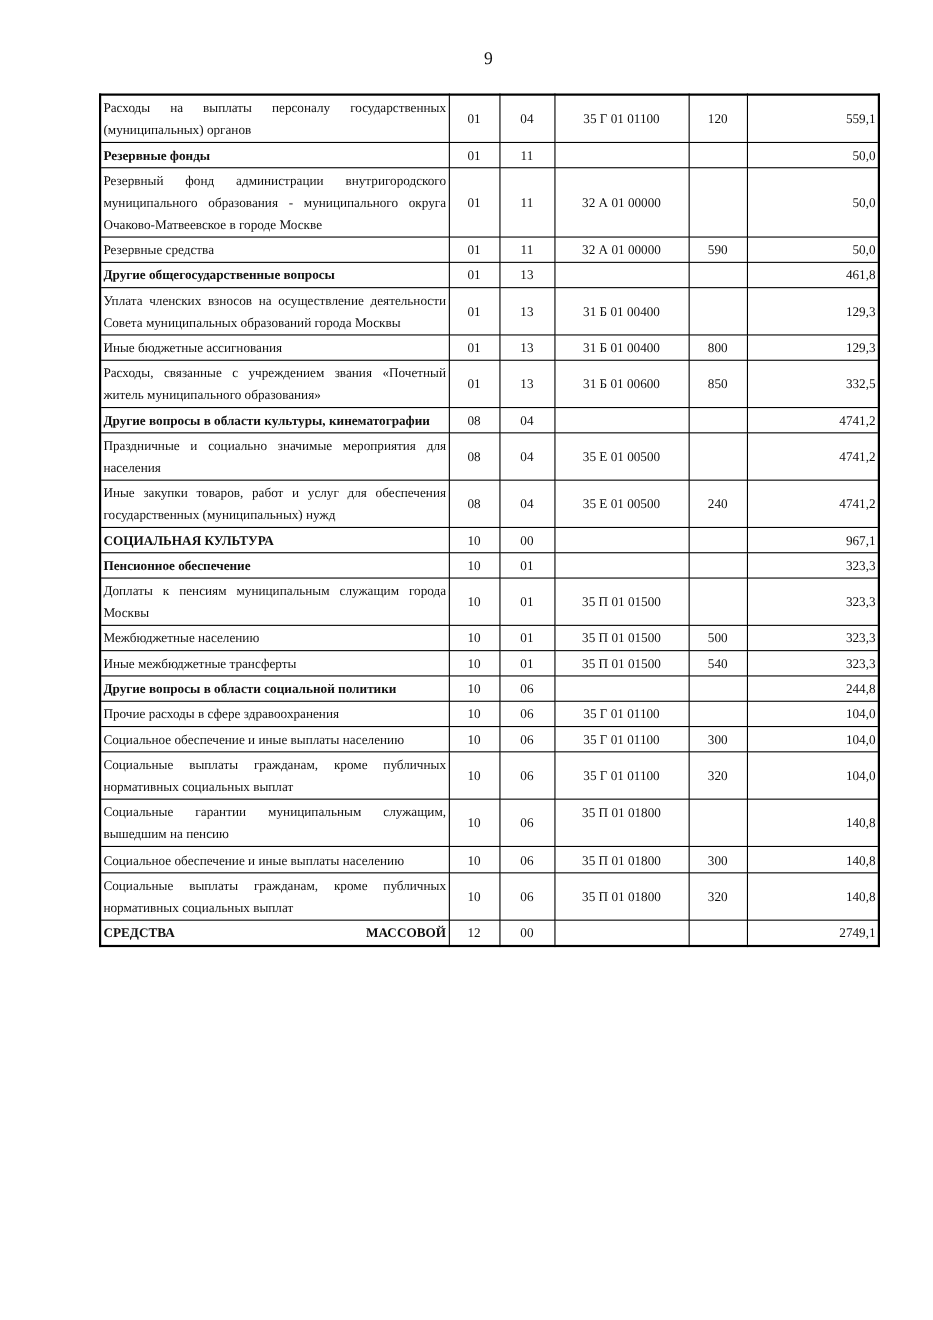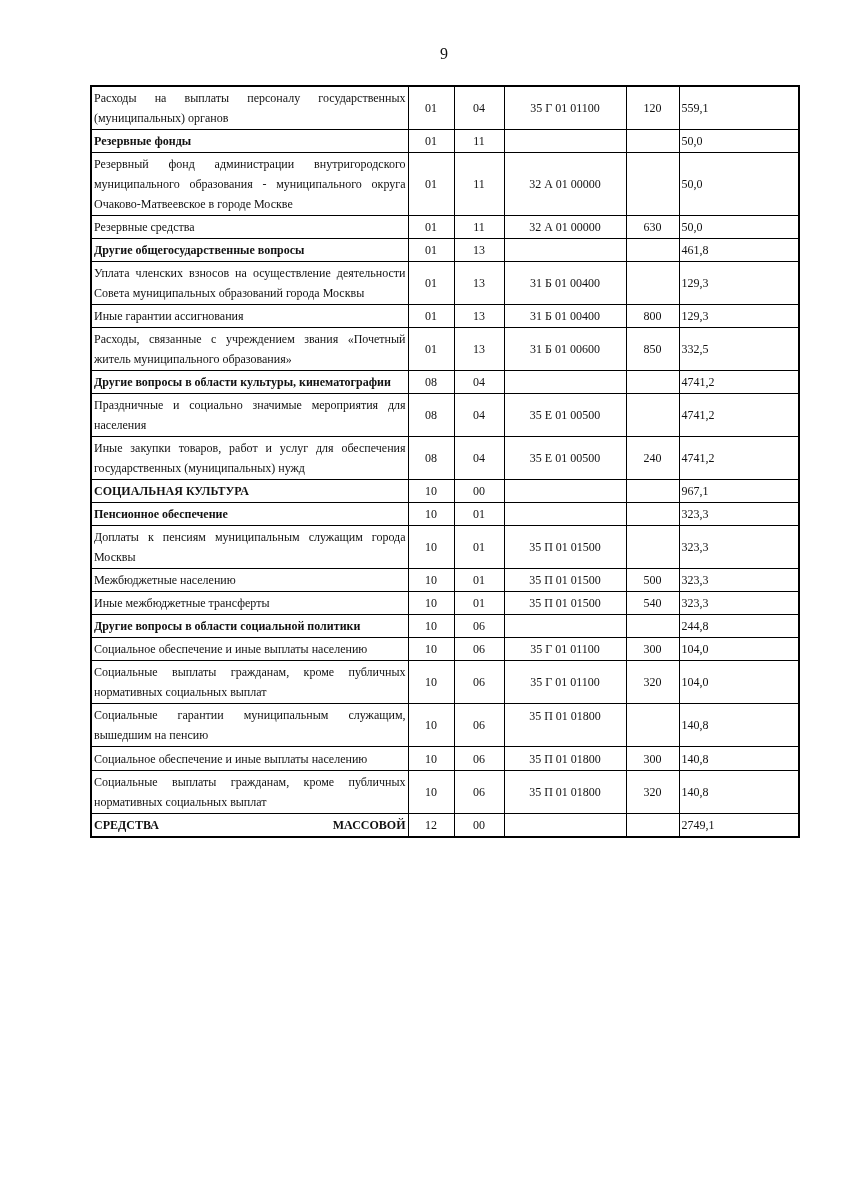--- a/index.html
+++ b/index.html
@@ -53,20 +53,21 @@
     text-align-last: justify;
   }
   td.cell-code {
     text-align: center;
   }
   td.cell-code.top {
     vertical-align: top;
     padding-top: 2px;
   }
   td.cell-amount {
+    text-align: right;
     padding-right: 22px;
     margin-top: 12px;
   }
 </style>
 </head>
 <body>
 
 <div class="page">
   <div class="page-number">9</div>
 
@@ -102,41 +103,41 @@
           <td class="cell-code">11</td>
           <td class="cell-code">32 А 01 00000</td>
           <td class="cell-code"></td>
           <td class="cell-amount">50,0</td>
         </tr>
         <tr>
           <td class="cell-name">Резервные средства</td>
           <td class="cell-code">01</td>
           <td class="cell-code">11</td>
           <td class="cell-code">32 А 01 00000</td>
-          <td class="cell-code">630</td>
+          <td class="cell-code">590</td>
           <td class="cell-amount">50,0</td>
         </tr>
         <tr>
           <td class="cell-name bold">Другие общегосударственные вопросы</td>
           <td class="cell-code">01</td>
           <td class="cell-code">13</td>
           <td class="cell-code"></td>
           <td class="cell-code"></td>
           <td class="cell-amount">461,8</td>
         </tr>
         <tr>
           <td class="cell-name">Уплата членских взносов на осуществление деятельности Совета муниципальных образований города Москвы</td>
           <td class="cell-code">01</td>
           <td class="cell-code">13</td>
           <td class="cell-code">31 Б 01 00400</td>
           <td class="cell-code"></td>
           <td class="cell-amount">129,3</td>
         </tr>
         <tr>
-          <td class="cell-name">Иные гарантии ассигнования</td>
+          <td class="cell-name">Иные бюджетные ассигнования</td>
           <td class="cell-code">01</td>
           <td class="cell-code">13</td>
           <td class="cell-code">31 Б 01 00400</td>
           <td class="cell-code">800</td>
           <td class="cell-amount">129,3</td>
         </tr>
         <tr>
           <td class="cell-name">Расходы, связанные с учреждением звания «Почетный житель муниципального образования»</td>
           <td class="cell-code">01</td>
           <td class="cell-code">13</td>
@@ -208,20 +209,28 @@
           <td class="cell-code">540</td>
           <td class="cell-amount">323,3</td>
         </tr>
         <tr>
           <td class="cell-name bold">Другие вопросы в области социальной политики</td>
           <td class="cell-code">10</td>
           <td class="cell-code">06</td>
           <td class="cell-code"></td>
           <td class="cell-code"></td>
           <td class="cell-amount">244,8</td>
+        </tr>
+        <tr>
+          <td class="cell-name">Прочие расходы в сфере здравоохранения</td>
+          <td class="cell-code">10</td>
+          <td class="cell-code">06</td>
+          <td class="cell-code">35 Г 01 01100</td>
+          <td class="cell-code"></td>
+          <td class="cell-amount">104,0</td>
         </tr>
         <tr>
           <td class="cell-name">Социальное обеспечение и иные выплаты населению</td>
           <td class="cell-code">10</td>
           <td class="cell-code">06</td>
           <td class="cell-code">35 Г 01 01100</td>
           <td class="cell-code">300</td>
           <td class="cell-amount">104,0</td>
         </tr>
         <tr>

